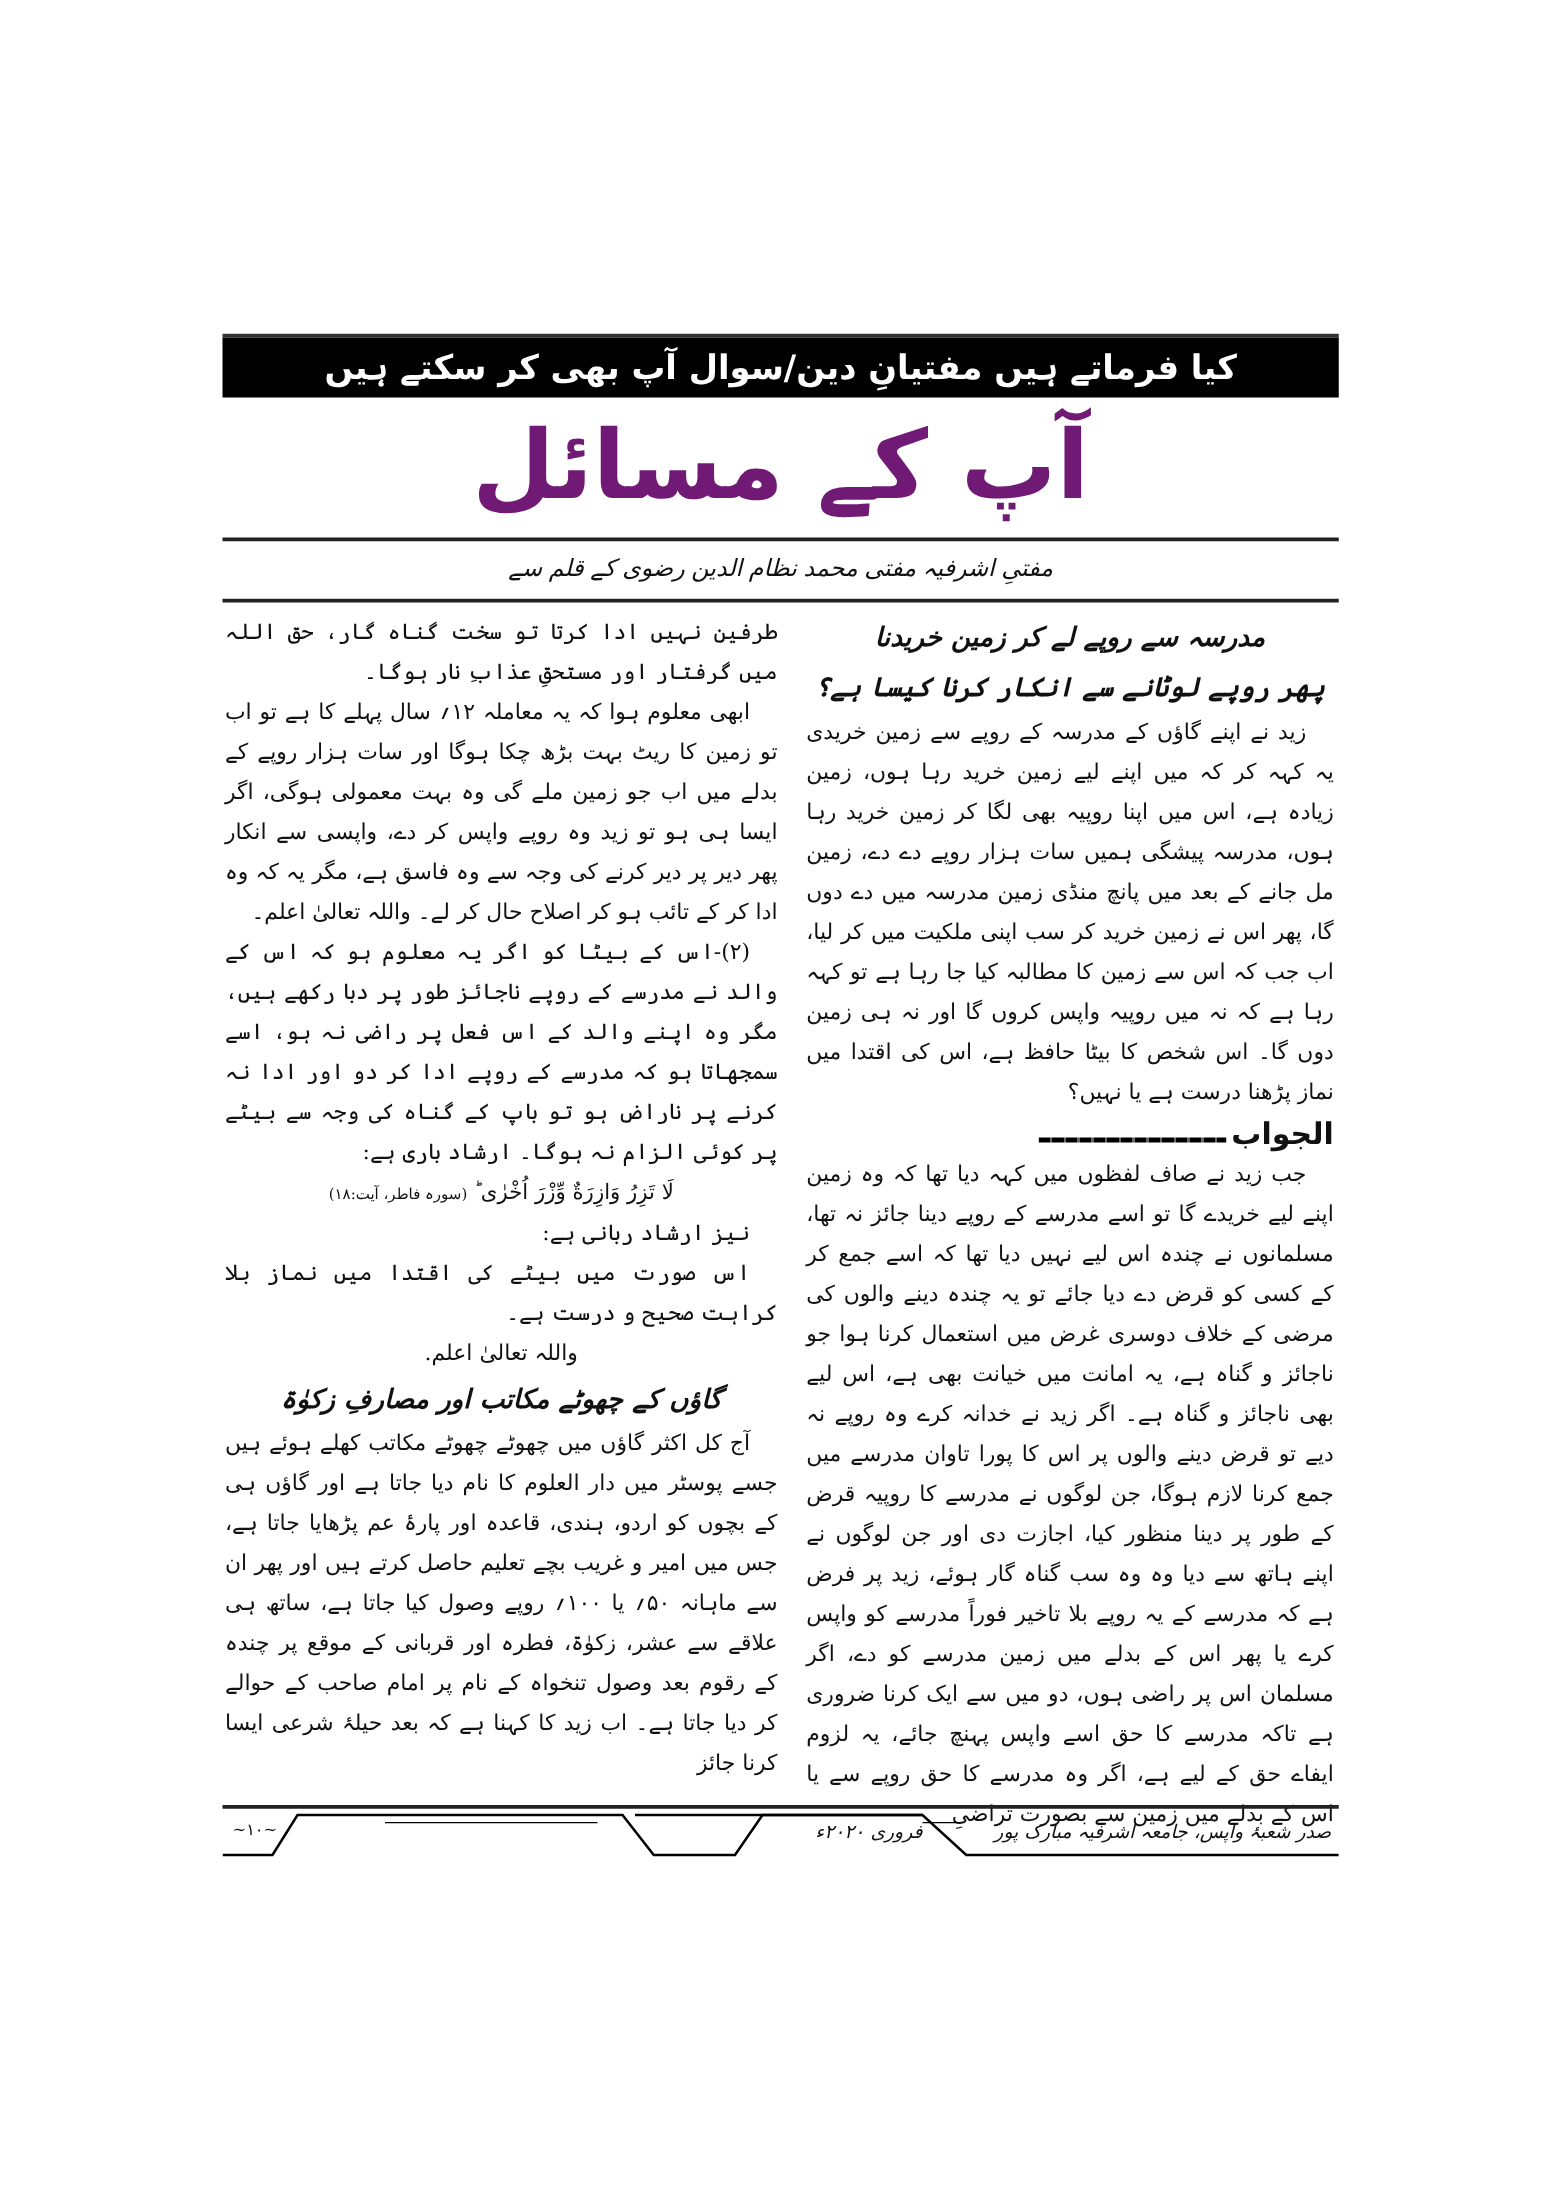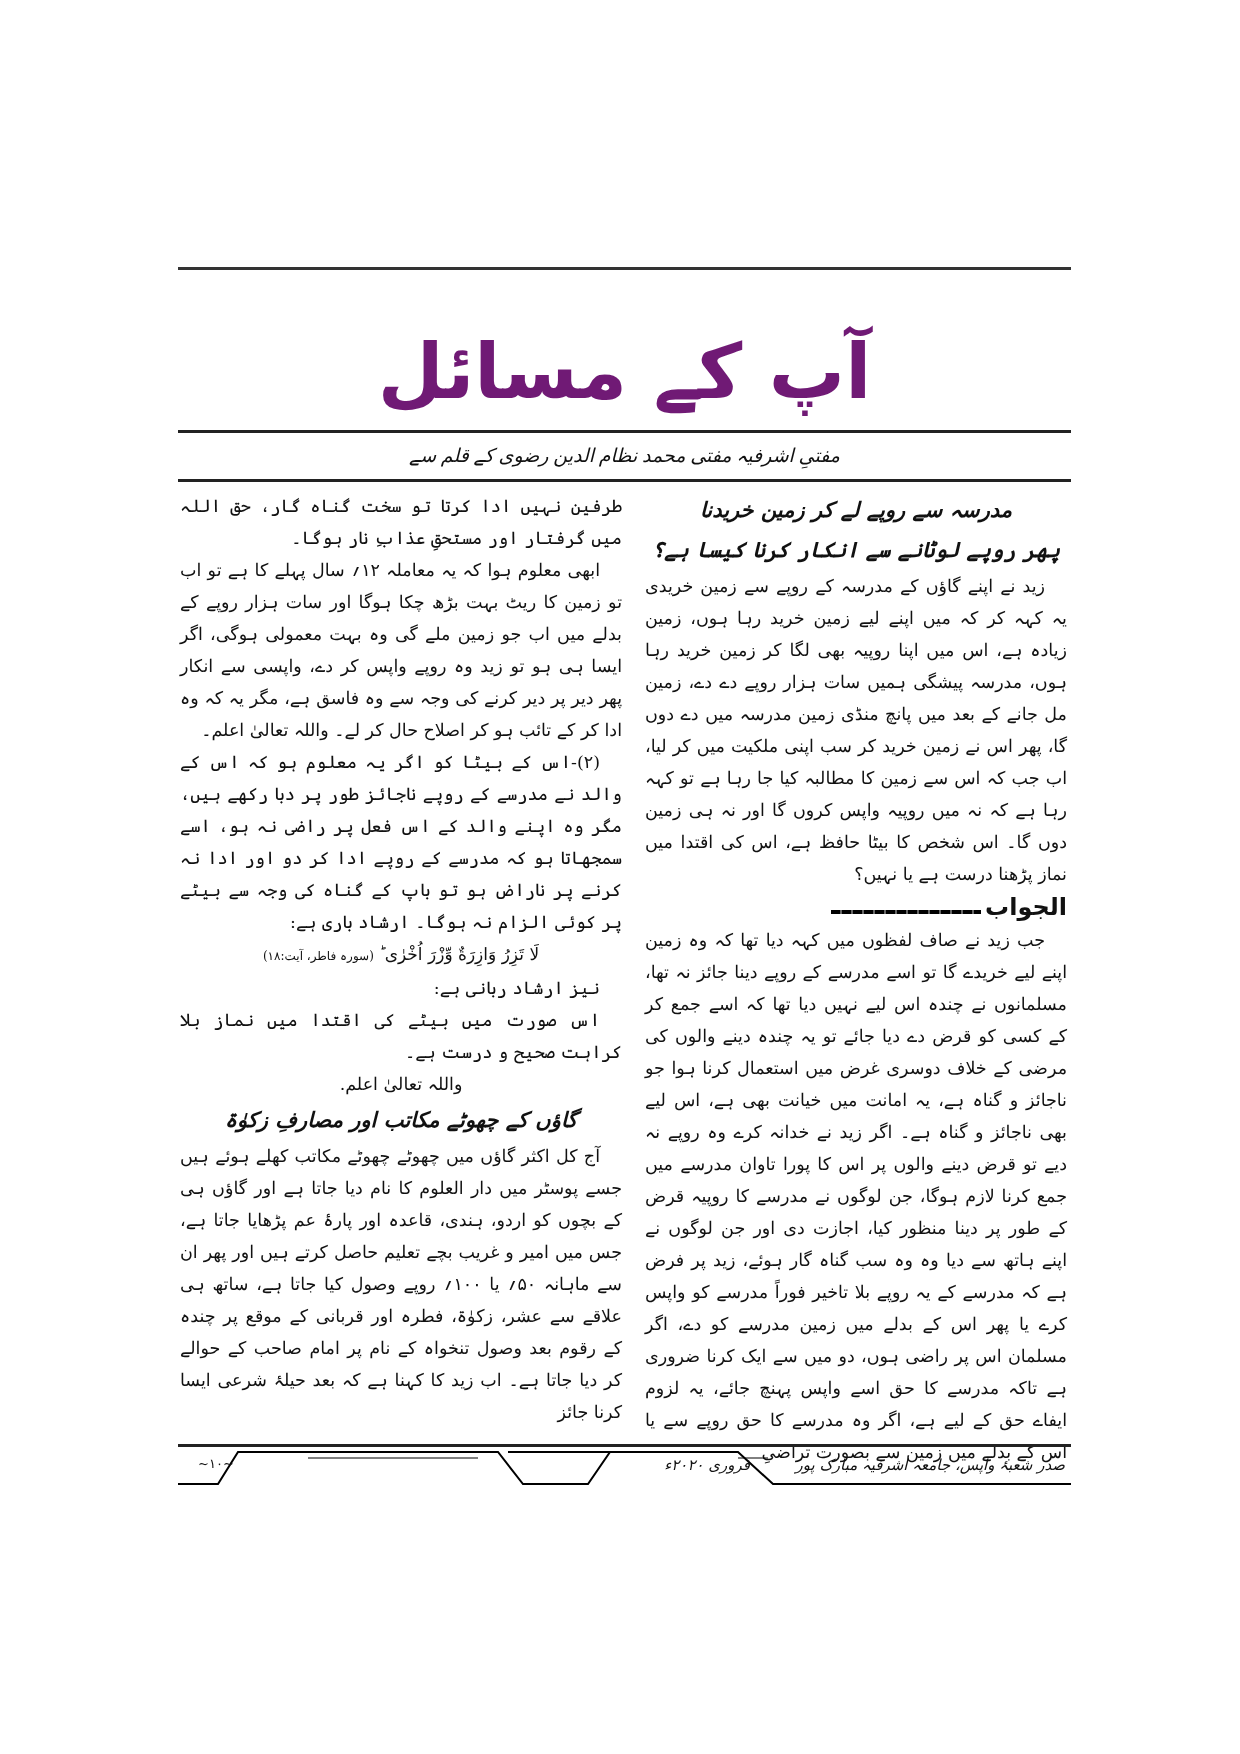--- a/index.html
+++ b/index.html
@@ -11,52 +11,55 @@
   .banner { position: absolute; left: 178px; top: 270px; width: 893px; height: 48px; background: #000;
             color: #fff; display: flex; align-items: center; justify-content: center;
             font-family: "DejaVu Sans", sans-serif; font-weight: bold; font-size: 27px; direction: rtl; }
   .main-title { position: absolute; left: 178px; top: 322px; width: 893px; height: 100px;
                 text-align: center; direction: rtl; font-family: "DejaVu Sans", sans-serif;
                 font-weight: bold; font-size: 76px; line-height: 100px; color: #701a75; letter-spacing: -2px; }
   .rule { position: absolute; left: 178px; width: 893px; background: #222; }
   .rule.r1 { top: 430px; height: 3px; }
   .rule.r2 { top: 479px; height: 3px; }
   .byline { position: absolute; left: 178px; top: 438px; width: 893px; height: 36px;
-            text-align: center; direction: rtl; font-family: Liberation Serif, serif; font-style: italic;
+            text-align: center; direction: rtl; font-family: Liberation Sans, sans-serif; font-style: italic;
             font-size: 19px; line-height: 36px; }
 
   .col { position: absolute; top: 490px; direction: rtl; text-align: justify;
          font-family: "DejaVu Serif", serif; font-size: 17.5px; line-height: 32px; }
   .col.right { left: 645px; width: 422px; }
   .col.left  { left: 180px; width: 442px; }
   .col p { margin: 0; }
   .indent { text-indent: 22px; }
   .heading { text-align: center; font-family: "DejaVu Sans", sans-serif; font-weight: bold;
              font-style: italic; font-size: 21px; line-height: 40px; }
   .answer-head { display: flex; align-items: center; direction: rtl; height: 34px; }
   .answer-head .lbl { font-family: "DejaVu Sans", sans-serif; font-weight: 900; font-size: 24px; padding-left: 4px; }
   .answer-head .dash { flex: 0 0 150px; height: 4px; background: repeating-linear-gradient(90deg,#000 0 9px,#666 9px 11px); margin-top: 10px; }
   .ayah { text-align: center; font-family: "DejaVu Serif", serif; font-size: 17px; }
   .ref { font-size: 12px; }
   .center { text-align: center; }
 
   .bottom-rule { position: absolute; left: 178px; top: 1444px; width: 893px; height: 3px; background: #222; }
   .footer { position: absolute; left: 178px; top: 1448px; width: 893px; height: 42px; }
   .footer svg { position: absolute; left: 0; top: 0; }
-  .f-text { position: absolute; top: 8px; direction: rtl; font-family: "DejaVu Serif", serif; font-style: italic; font-size: 15px; margin-left: 12px; }
+  .f-text { position: absolute; top: 8px; direction: rtl; font-family: "DejaVu Serif", serif; font-style: italic; font-size: 15px; }
   .f-right { right: 6px; }
   .f-mid { left: 400px; width: 160px; }
   .f-left { left: 8px; font-style: normal; font-size: 13px; }
 </style>
 </head>
 <body>
 
 <div class="page">
 
   <div class="top-rule"></div>
+  <div class="banner">
+    <span>کیا فرماتے ہیں مفتیانِ دین/سوال آپ بھی کر سکتے ہیں</span>
+  </div>
   <div class="main-title">آپ کے مسائل</div>
   <div class="rule r1"></div>
   <div class="byline">مفتیِ اشرفیہ مفتی محمد نظام الدین رضوی کے قلم سے</div>
   <div class="rule r2"></div>
 
   <div class="col right">
     <div class="heading">
       <div>مدرسہ سے روپے لے کر زمین خریدنا</div>
       <div>پھر روپے لوٹانے سے انکار کرنا کیسا ہے؟</div>
     </div>

